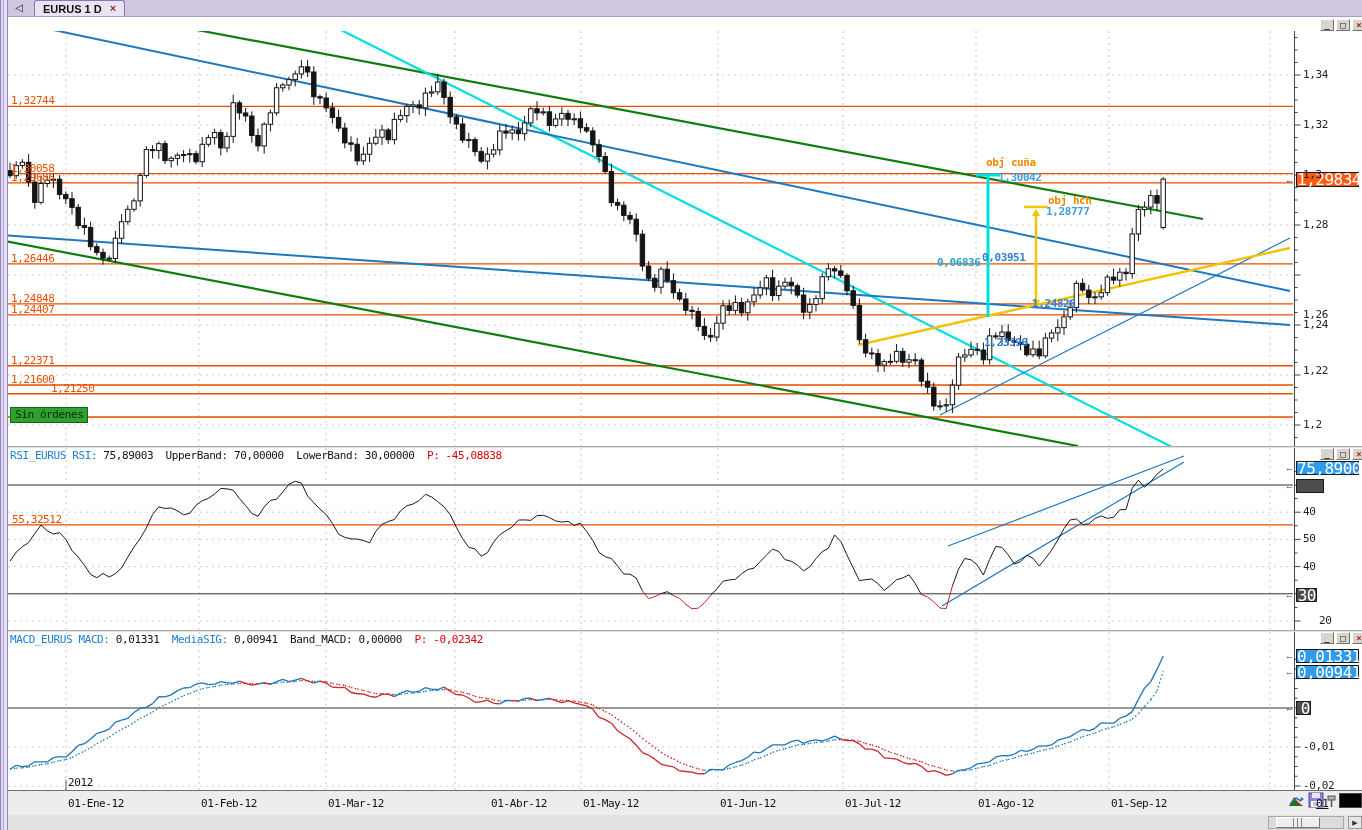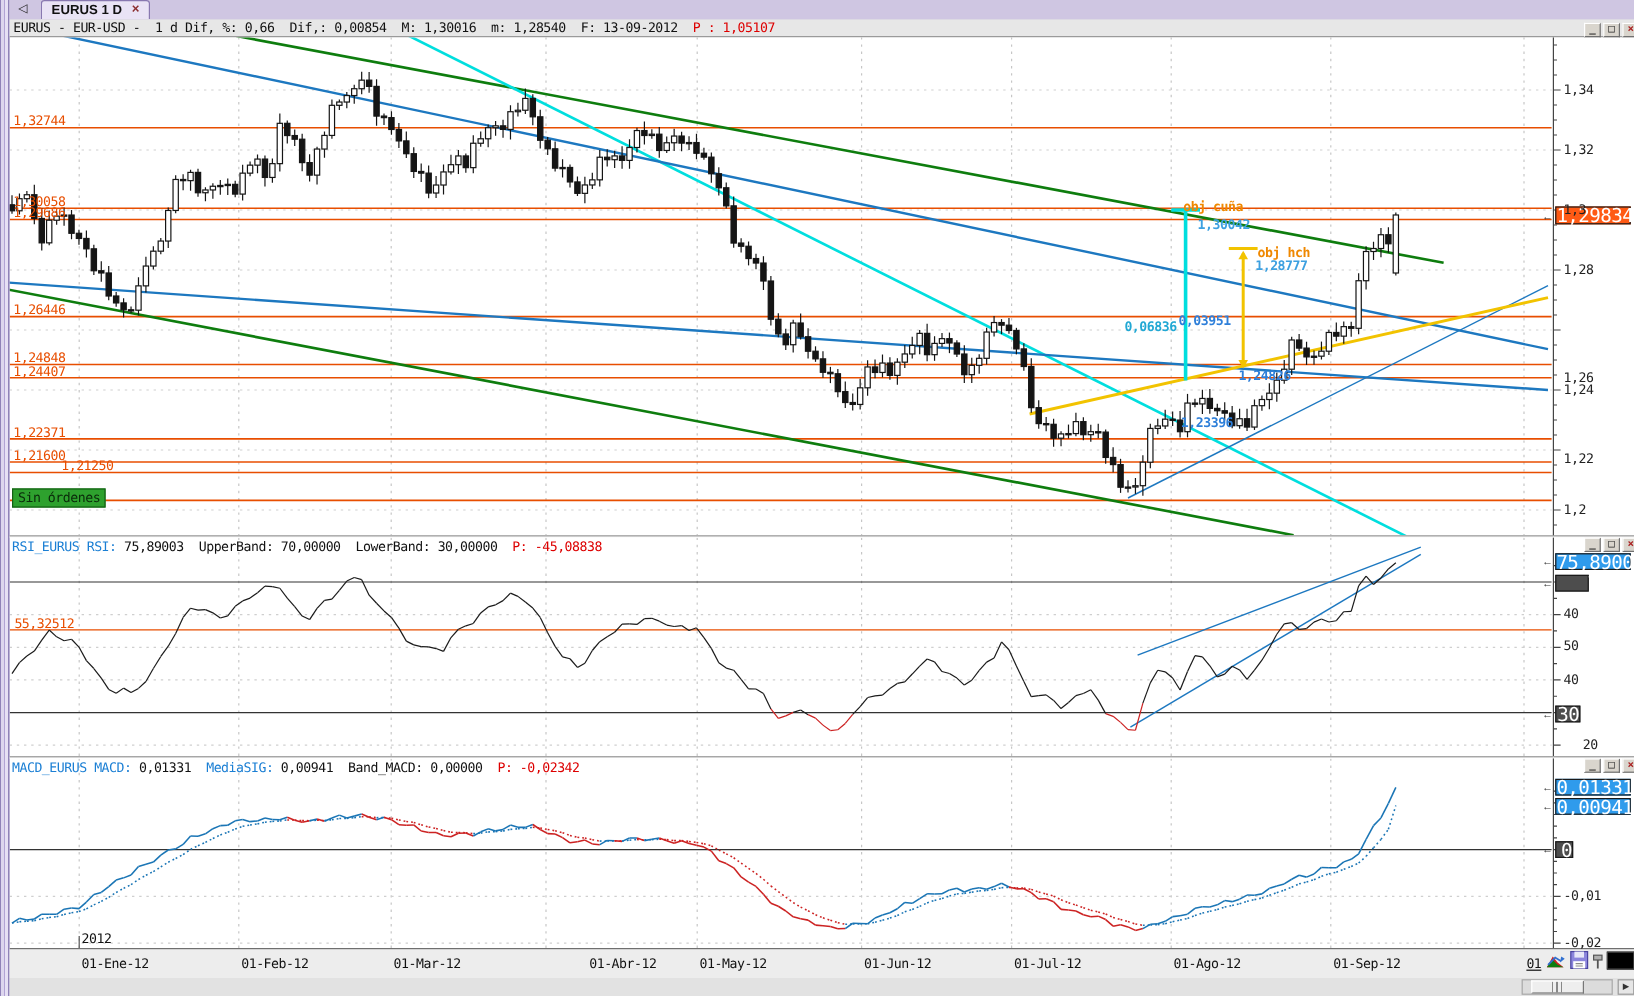--- a/index.html
+++ b/index.html
@@ -31,21 +31,21 @@
   
   .badge{box-sizing:border-box;border:1px solid #1a1a1a;color:#fff;text-align:right;
          font-family:"DejaVu Sans Mono",monospace;font-size:16px;letter-spacing:-0.5px;line-height:13px;}
   .badge.orange{background:#ff5a14;}
   .badge.blue{background:#2f9bec;}
   .badge.dark{background:#4d4d4d;}
   .axis-arrow{font-size:9px;color:#333;line-height:9px;}
   .tick-label{color:#222;}
   .level-label{color:#e84e00;}
   .month-label{color:#111;}
-  .annot{font-family:"DejaVu Sans Mono",monospace;font-size:11px;font-weight:bold;letter-spacing:-0.4px;white-space:pre;margin-top:10px;}
+  .annot{font-family:"DejaVu Sans Mono",monospace;font-size:11px;font-weight:bold;letter-spacing:-0.4px;white-space:pre;}
   .c-orange{color:#ef8800;}
   .c-skyblue{color:#3da0e0;}
   .c-cyanblue{color:#22a8d4;}
   .c-blue{color:#2e7fd9;}
   #sin-ordenes{background:#2ea12e;border:1px solid #156015;color:#0a2a0a;padding:0 4px;line-height:14px;}
   
   .ridge{left:8px;width:1354px;height:2px;background:linear-gradient(#8f8f8f,#ffffff);}
   
   #x-axis{left:8px;top:790px;width:1354px;height:25px;background:#ededed;border-top:1px solid #6f6f6f;box-sizing:border-box;}
   
@@ -1174,21 +1174,20 @@
 
     <div id="left-strip" class="abs"></div>
 
     <div id="tab-bar" class="abs"></div>
     <div id="nav-back" class="abs">◁</div>
     <div id="tab" class="abs">
       <span class="lbl">EURUS 1 D</span>
       <span class="x">×</span>
     </div>
 
-    <div id="quote-bar" class="abs mono"><span style="color: rgb(17, 17, 17);">EURUS - EUR-USD -  1 d Dif, %: 0,66  Dif,: 0,00854  M: 1,30016  m: 1,28540  F: 13-09-2012  </span><span style="color: rgb(221, 0, 0);">P : 1,05107</span></div>
 
     <div class="abs pane-btns" style="left:1320px;top:19px;">
       <button class="pane-btn">_</button>
       <button class="pane-btn">□</button>
       <button class="pane-btn close">×</button>
     </div>
     <div class="abs pane-btns" style="left:1320px;top:448px;">
       <button class="pane-btn">_</button>
       <button class="pane-btn">□</button>
       <button class="pane-btn close">×</button>
@@ -1258,21 +1257,21 @@
     <div id="scroll-thumb" class="abs"></div>
     <div id="scroll-right" class="abs">▶</div>
 
     <div id="generated">
         <div class="abs mono tick-label" style="left: 1303px; top: 68px;">1,34</div>
         <div class="abs mono tick-label" style="left: 1303px; top: 118px;">1,32</div>
         <div class="abs mono tick-label" style="left: 1303px; top: 168px;">1,3</div>
         <div class="abs mono tick-label" style="left: 1303px; top: 218px;">1,28</div>
         <div class="abs mono tick-label" style="left: 1303px; top: 268px; margin-top: 40px;">1,26</div>
         <div class="abs mono tick-label" style="left: 1303px; top: 318px;">1,24</div>
-        <div class="abs mono tick-label" style="left: 1303px; top: 376px; text-align: right;">1,22</div>
+        <div class="abs mono tick-label" style="left: 1303px; top: 364px; text-align: right;">1,22</div>
         <div class="abs mono tick-label" style="left: 1303px; top: 418px;">1,2</div>
         <div class="abs mono tick-label" style="left: 1303px; top: 505.2px;">40</div>
         <div class="abs mono tick-label" style="left: 1303px; top: 532.4px;">50</div>
         <div class="abs mono tick-label" style="left: 1303px; top: 559.6px;">40</div>
         <div class="abs mono tick-label" style="left: 1319px; top: 614px;">20</div>
         <div class="abs mono tick-label" style="left: 1303px; top: 740px;">-0,01</div>
         <div class="abs mono tick-label" style="left: 1303px; top: 779px;">-0,02</div>
         <div class="abs mono level-label" style="left: 11px; top: 94.4px;">1,32744</div>
         <div class="abs mono level-label" style="left: 11px; top: 161.55px;">1,30058</div>
         <div class="abs mono level-label" style="left: 11px; top: 170.85px;">1,29686</div>
@@ -1285,16 +1284,16 @@
         <div class="abs mono level-label" style="left: 12px; top: 512.916px;">55,32512</div>
         <div class="abs mono month-label" style="left: 68px; top: 797px;">01-Ene-12</div>
         <div class="abs mono month-label" style="left: 201px; top: 797px;">01-Feb-12</div>
         <div class="abs mono month-label" style="left: 328px; top: 797px;">01-Mar-12</div>
         <div class="abs mono month-label" style="left: 457px; top: 797px; margin-left: 34px;">01-Abr-12</div>
         <div class="abs mono month-label" style="left: 583px; top: 797px;">01-May-12</div>
         <div class="abs mono month-label" style="left: 720px; top: 797px;">01-Jun-12</div>
         <div class="abs mono month-label" style="left: 845px; top: 797px;">01-Jul-12</div>
         <div class="abs mono month-label" style="left: 978px; top: 797px;">01-Ago-12</div>
         <div class="abs mono month-label" style="left: 1111px; top: 797px;">01-Sep-12</div>
-        <div class="abs mono month-label" style="left: 1272px; top: 797px; text-decoration: underline;">01</div>
+        <div class="abs mono month-label" style="left: 1316px; top: 797px; text-decoration: underline;">01</div>
       </div>
   </div>
 </div>
 
 </body></html>

